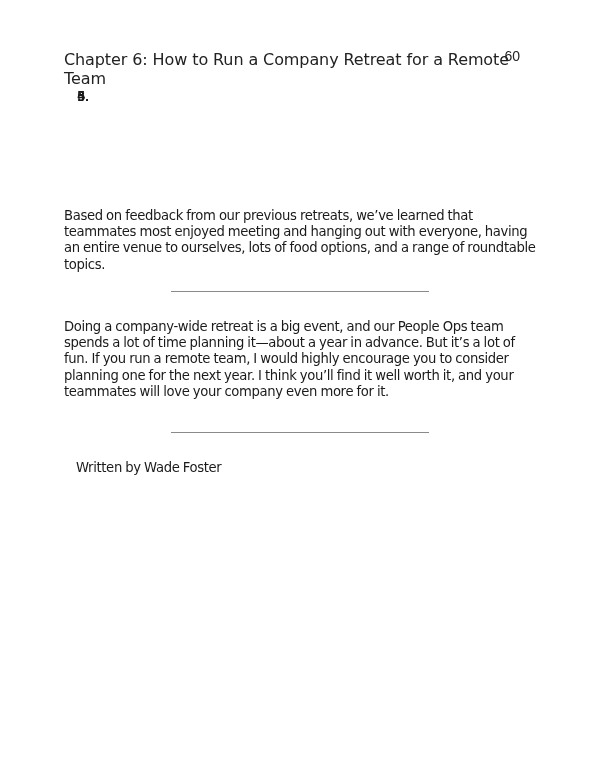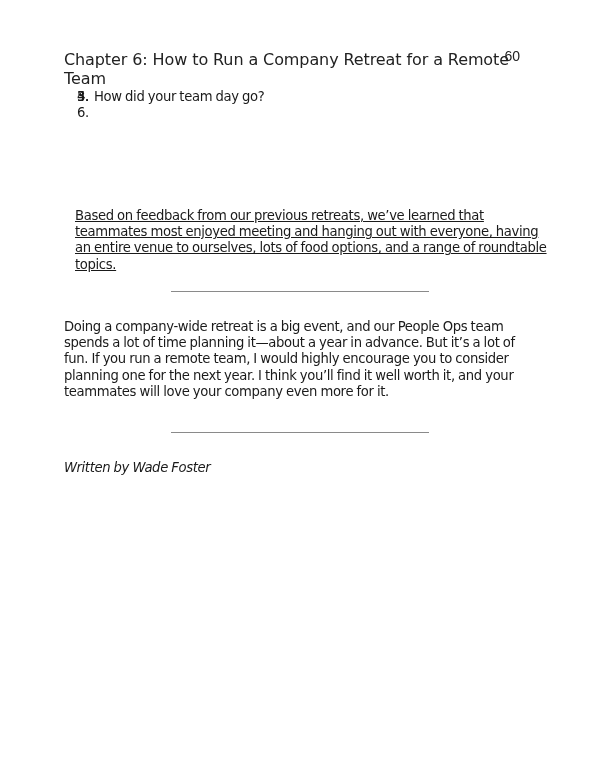--- a/index.html
+++ b/index.html
@@ -61,65 +61,62 @@
       position: absolute;
       left: 13px;
       top: 0;
     }
     p {
       margin: 0;
     }
     .para-1 {
       position: absolute;
       top: 119px;
-      left: 11px;
+      left: 0;
       width: 476px;
-      text-decoration: underline;
     }
     .rule {
       position: absolute;
       left: 107px;
       width: 258px;
       height: 0;
       border-top: 1.2px solid #8a8a8a;
     }
     .rule-1 { top: 202px; }
     .para-2 {
       position: absolute;
       top: 230px;
       left: 0;
       width: 476px;
     }
     .rule-2 { top: 343px; }
     .byline {
       position: absolute;
       top: 371px;
-      left: 0;
-      font-style: italic;
+      left: 12px;
     }
   </style>
 </head>
 <body>
 
 <div class="page-header">
   <span class="header-title">Chapter 6: How to Run a Company Retreat for a Remote Team</span>
   <span class="page-number">60</span>
 </div>
 
 <div class="content">
   <ol class="questions">
     <li>
       <span class="num">3.</span>
     </li>
     <li>
       <span class="num">4.</span>
     </li>
     <li>
       <span class="num">5.</span>
-      <span>How did your team day go?</span>
     </li>
     <li>
       <span class="num">6.</span>
     </li>
   </ol>
 
   <p class="para-1">Based on feedback from our previous retreats, we’ve learned that teammates most enjoyed meeting and hanging out with everyone, having an entire venue to ourselves, lots of food options, and a range of roundtable topics.</p>
 
   <div class="rule rule-1"></div>
 

